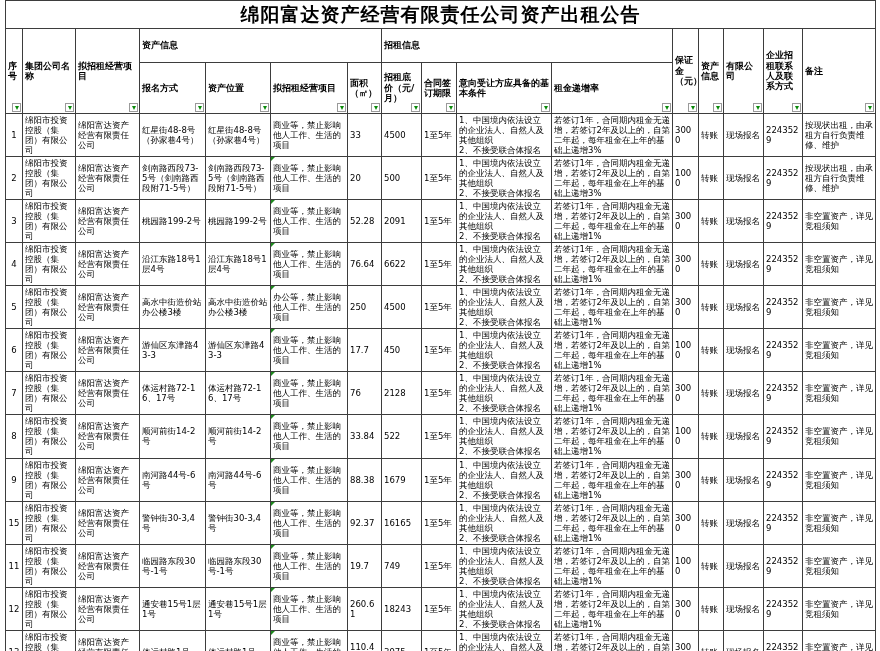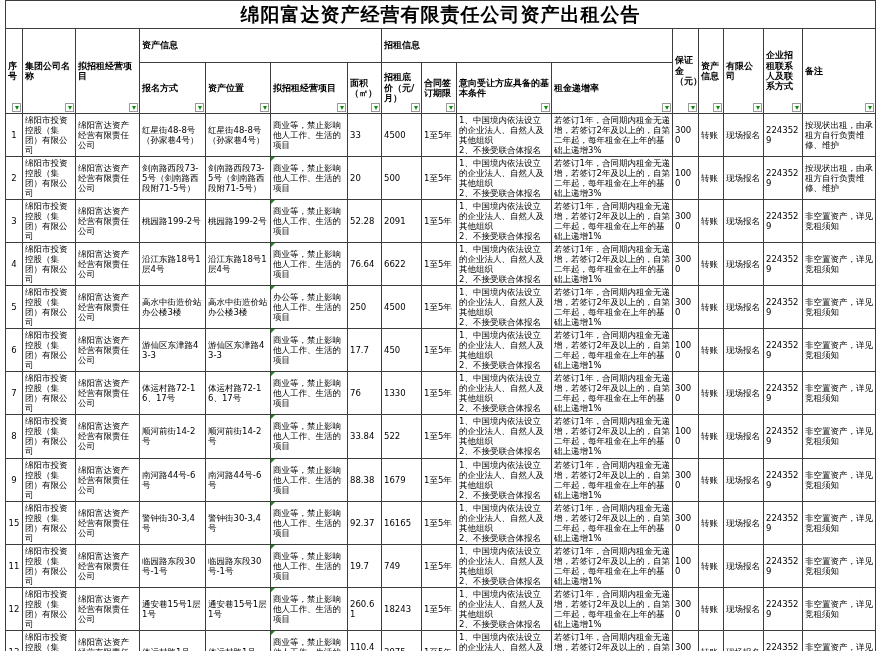--- a/index.html
+++ b/index.html
@@ -209,21 +209,21 @@
           <td><span>非空置资产，详见竞租须知</span></td>
         </tr>
         <tr class="data-row">
           <td class="center"><span>7</span></td>
           <td><span>绵阳市投资控股（集团）有限公司</span></td>
           <td><span>绵阳富达资产经营有限责任公司</span></td>
           <td><span>体运村路72-16、17号</span></td>
           <td><span>体运村路72-16、17号</span></td>
           <td><span class="corner"></span><span>商业等，禁止影响他人工作、生活的项目</span></td>
           <td><span>76</span></td>
-          <td><span>1330</span></td>
+          <td><span>2128</span></td>
           <td><span>1至5年</span></td>
           <td><span class="pre">1、中国境内依法设立的企业法人、自然人及其他组织
 2、不接受联合体报名</span></td>
           <td><span>若签订1年，合同期内租金无递增，若签订2年及以上的，自第二年起，每年租金在上年的基础上递增1%</span></td>
           <td><span>3000</span></td>
           <td><span>转账</span></td>
           <td><span>现场报名</span></td>
           <td><span>2243529</span></td>
           <td><span>非空置资产，详见竞租须知</span></td>
         </tr>

